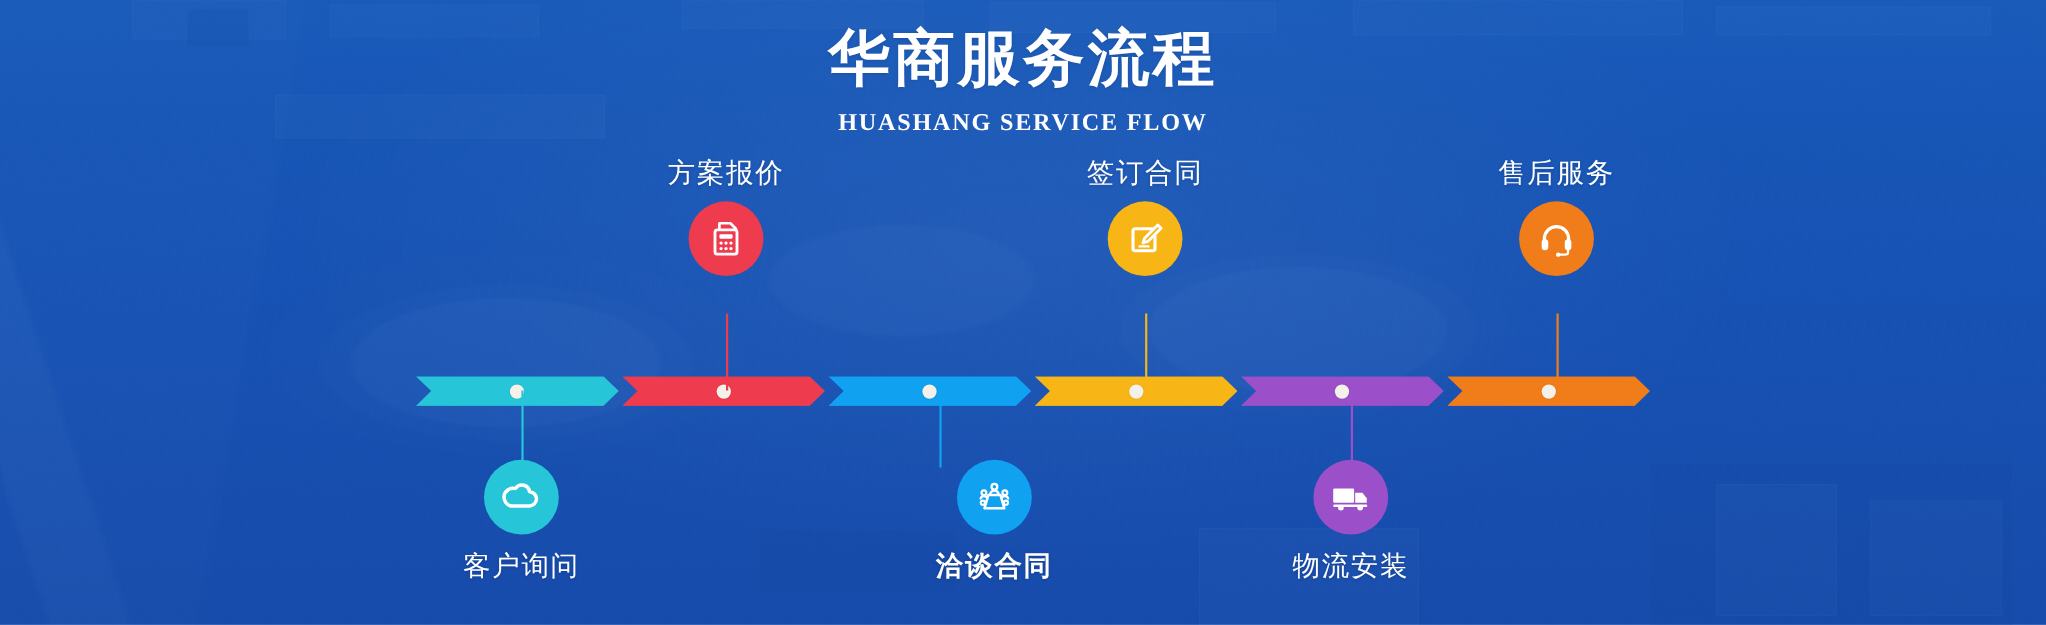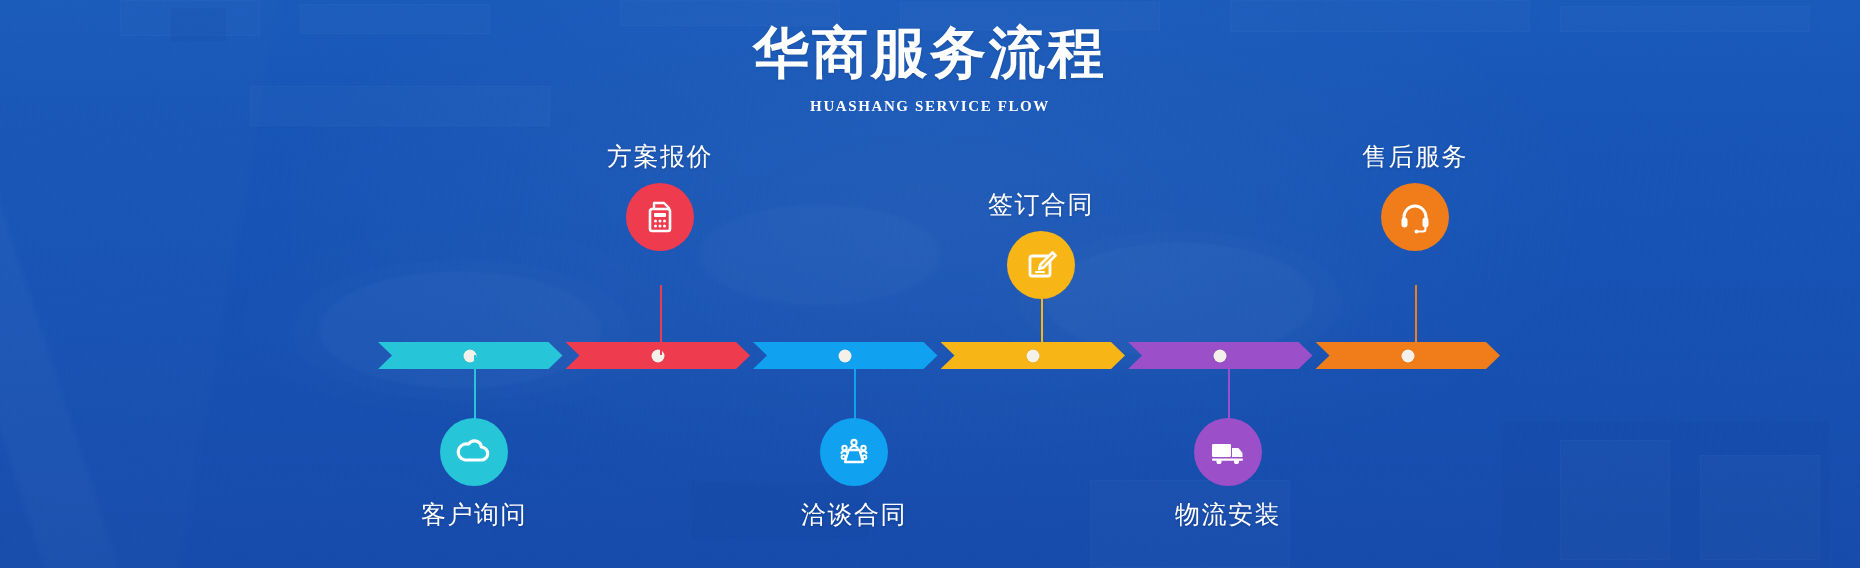--- a/index.html
+++ b/index.html
@@ -77,21 +77,21 @@
     font-size: 56px;
     font-weight: bold;
     letter-spacing: 3px;
     line-height: 1.25;
     text-shadow: 0 1px 3px rgba(0,0,0,0.13);
   }
   .title-en {
     margin-top: 10px;
     color: #ffffff;
     font-family: "Liberation Serif", "DejaVu Serif", serif;
-    font-size: 15px;
+    font-size: 22px;
     font-weight: bold;
     letter-spacing: 1.6px;
     text-align: center;
   }
 
   
   .flow {
     position: absolute;
     left: 0; right: 0;
     top: 0; bottom: 0;
@@ -243,38 +243,38 @@
           <circle cx="14.5" cy="23" r="1.5" fill="#ffffff"></circle>
           <circle cx="19" cy="23" r="1.5" fill="#ffffff"></circle>
           <circle cx="23.5" cy="23" r="1.5" fill="#ffffff"></circle>
           <circle cx="14.5" cy="28" r="1.5" fill="#ffffff"></circle>
           <circle cx="19" cy="28" r="1.5" fill="#ffffff"></circle>
           <circle cx="23.5" cy="28" r="1.5" fill="#ffffff"></circle>
         </svg>
       </div>
     </div>
 
-    <div class="node below" style="left:854px; top:418px;">
+    <div class="node below" style="left:904px; top:418px;font-weight:bold;">
       <div class="bubble" style="background:#10a2f0;">
         <svg width="40" height="40" viewBox="0 0 40 40">
           <path d="M14.5 18 h11 l3.5 12 h-18 z" fill="none" stroke="#ffffff" stroke-width="2.3" stroke-linejoin="round"></path>
           <circle cx="20" cy="10.5" r="2.6" fill="none" stroke="#ffffff" stroke-width="2.1"></circle>
           <path d="M16.3 16.3 a4.1 4.1 0 0 1 7.4 0" fill="none" stroke="#ffffff" stroke-width="2.1" stroke-linecap="round"></path>
           <circle cx="10.5" cy="16" r="2.2" fill="none" stroke="#ffffff" stroke-width="2"></circle>
           <path d="M7.4 21.2 a3.3 3.3 0 0 1 6.2 0" fill="none" stroke="#ffffff" stroke-width="2" stroke-linecap="round"></path>
           <circle cx="29.5" cy="16" r="2.2" fill="none" stroke="#ffffff" stroke-width="2"></circle>
           <path d="M26.4 21.2 a3.3 3.3 0 0 1 6.2 0" fill="none" stroke="#ffffff" stroke-width="2" stroke-linecap="round"></path>
           <circle cx="9.5" cy="25" r="1.9" fill="none" stroke="#ffffff" stroke-width="1.9"></circle>
           <circle cx="30.5" cy="25" r="1.9" fill="none" stroke="#ffffff" stroke-width="1.9"></circle>
         </svg>
       </div>
       <div class="node-label">洽谈合同</div>
     </div>
 
-    <div class="node above" style="left:1041px; top:140px;margin-top:48px;">
+    <div class="node above" style="left:1041px; top:140px;">
       <div class="node-label">签订合同</div>
       <div class="bubble" style="background:#f7b516;">
         <svg width="38" height="38" viewBox="0 0 38 38">
           <path d="M26 10 H10 a2 2 0 0 0 -2 2 v16 a2 2 0 0 0 2 2 h16 a2 2 0 0 0 2 -2 V16" fill="none" stroke="#ffffff" stroke-width="2.8" stroke-linecap="round" stroke-linejoin="round"></path>
           <path d="M30.5 6.5 l3 3 l-12 12 l-4.4 1.4 l1.4 -4.4 z" fill="none" stroke="#ffffff" stroke-width="2.6" stroke-linejoin="round"></path>
           <path d="M14 26 h8" stroke="#ffffff" stroke-width="2.2" stroke-linecap="round"></path>
         </svg>
       </div>
     </div>
 

